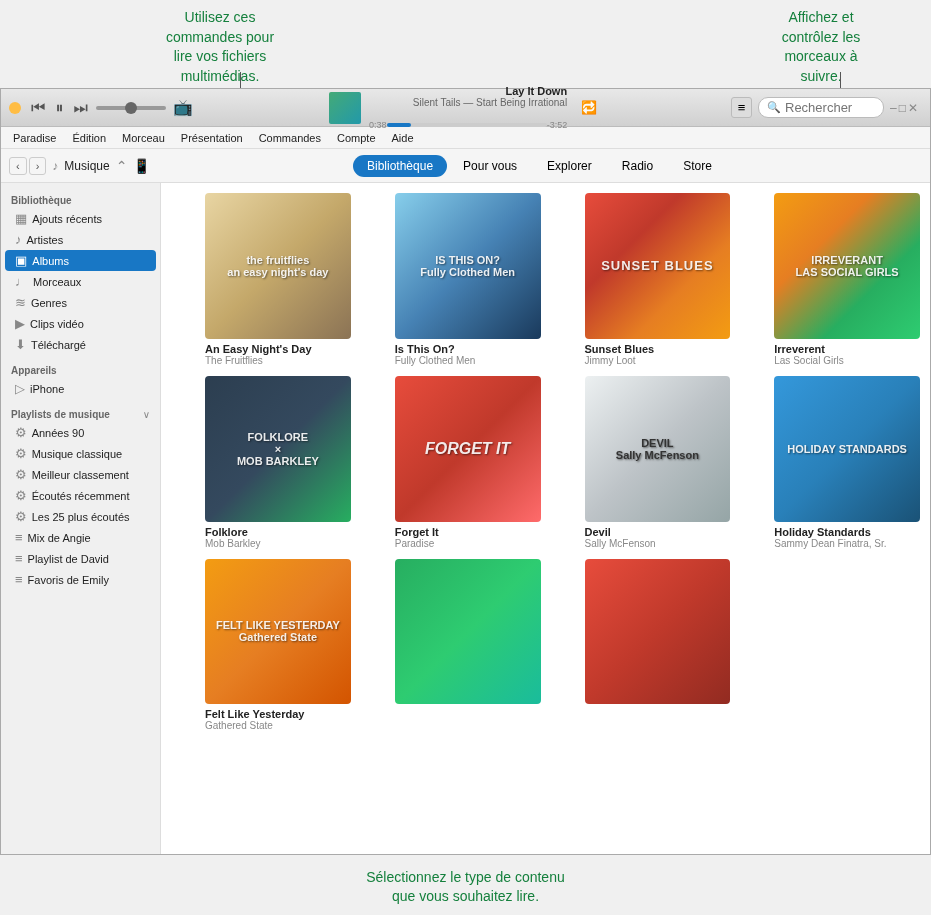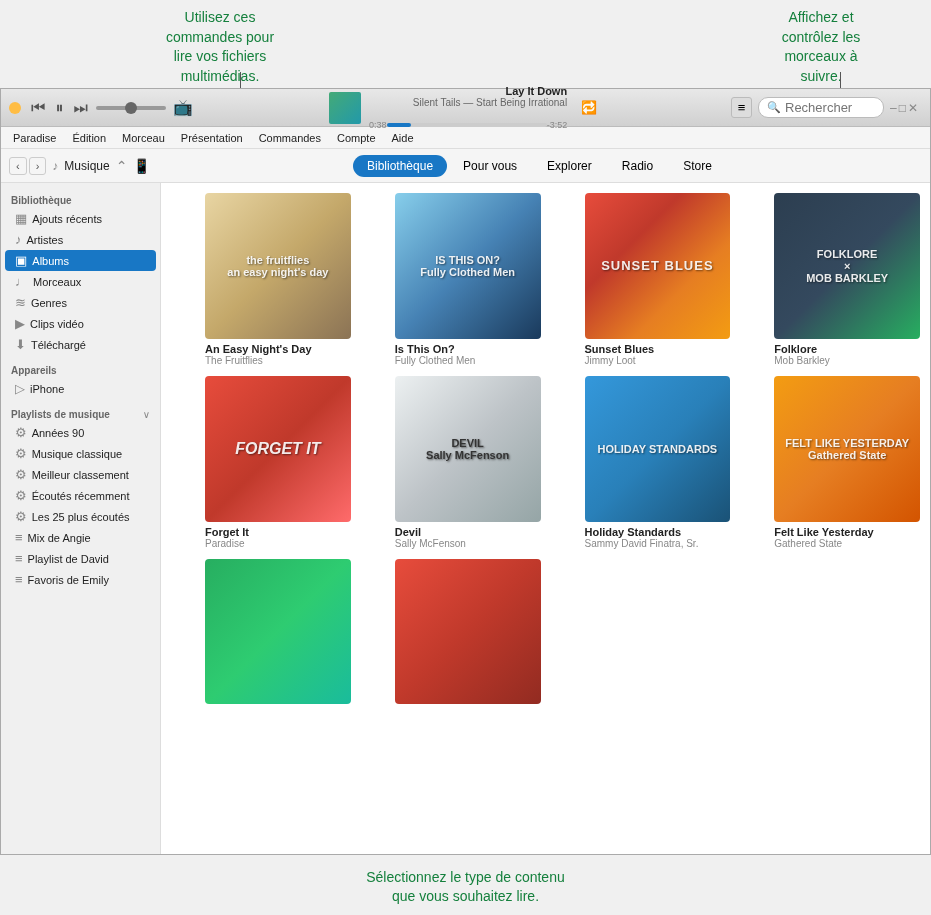--- a/index.html
+++ b/index.html
@@ -627,20 +627,27 @@
 
 
         <div class="album-item">
           <div class="album-cover cover-4">
             <div class="cover-text" style="font-size:13px; letter-spacing:1px;">SUNSET BLUES</div>
           </div>
           <div class="album-title">Sunset Blues</div>
           <div class="album-artist">Jimmy Loot</div>
         </div>
 
+        <div class="album-item">
+          <div class="album-cover cover-5">
+            <div class="cover-text">IRREVERANT<br>LAS SOCIAL GIRLS</div>
+          </div>
+          <div class="album-title">Irreverent</div>
+          <div class="album-artist">Las Social Girls</div>
+        </div>
 
         <div class="album-item">
           <div class="album-cover cover-6">
             <div class="cover-text">FOLKLORE<br>×<br>MOB BARKLEY</div>
           </div>
           <div class="album-title">Folklore</div>
           <div class="album-artist">Mob Barkley</div>
         </div>
 
         <div class="album-item">
@@ -657,21 +664,21 @@
           </div>
           <div class="album-title">Devil</div>
           <div class="album-artist">Sally McFenson</div>
         </div>
 
         <div class="album-item">
           <div class="album-cover cover-9">
             <div class="cover-text">HOLIDAY STANDARDS</div>
           </div>
           <div class="album-title">Holiday Standards</div>
-          <div class="album-artist">Sammy David Finatra, Sr.</div>
+          <div class="album-artist">Sammy Dean Finatra, Sr.</div>
         </div>
 
         <div class="album-item">
           <div class="album-cover cover-10">
             <div class="cover-text">FELT LIKE YESTERDAY<br>Gathered State</div>
           </div>
           <div class="album-title">Felt Like Yesterday</div>
           <div class="album-artist">Gathered State</div>
         </div>
 

